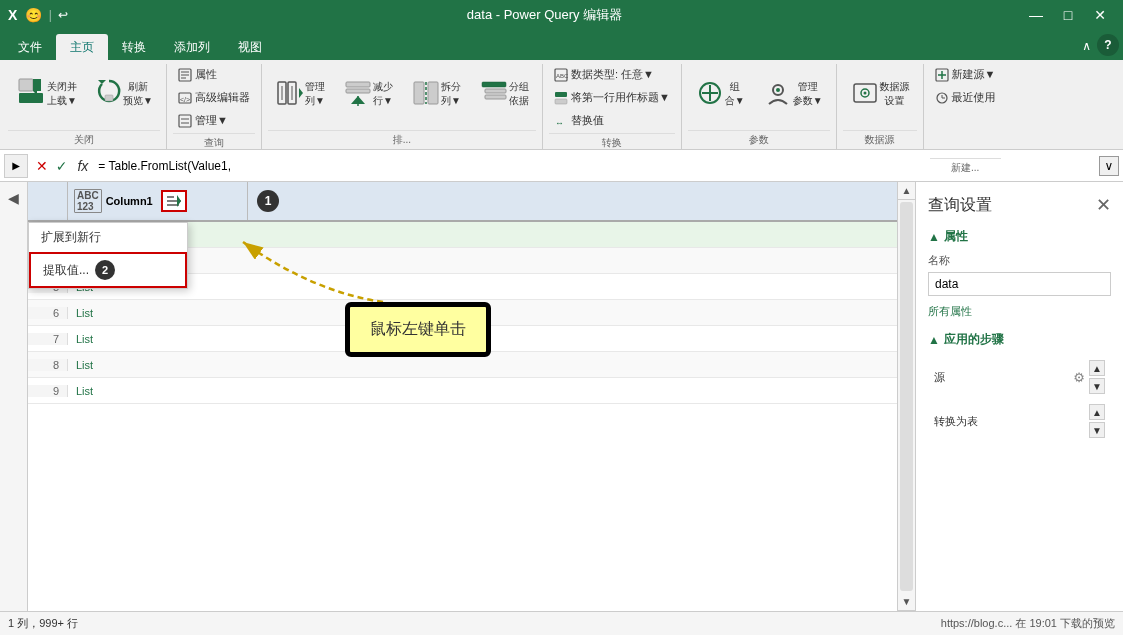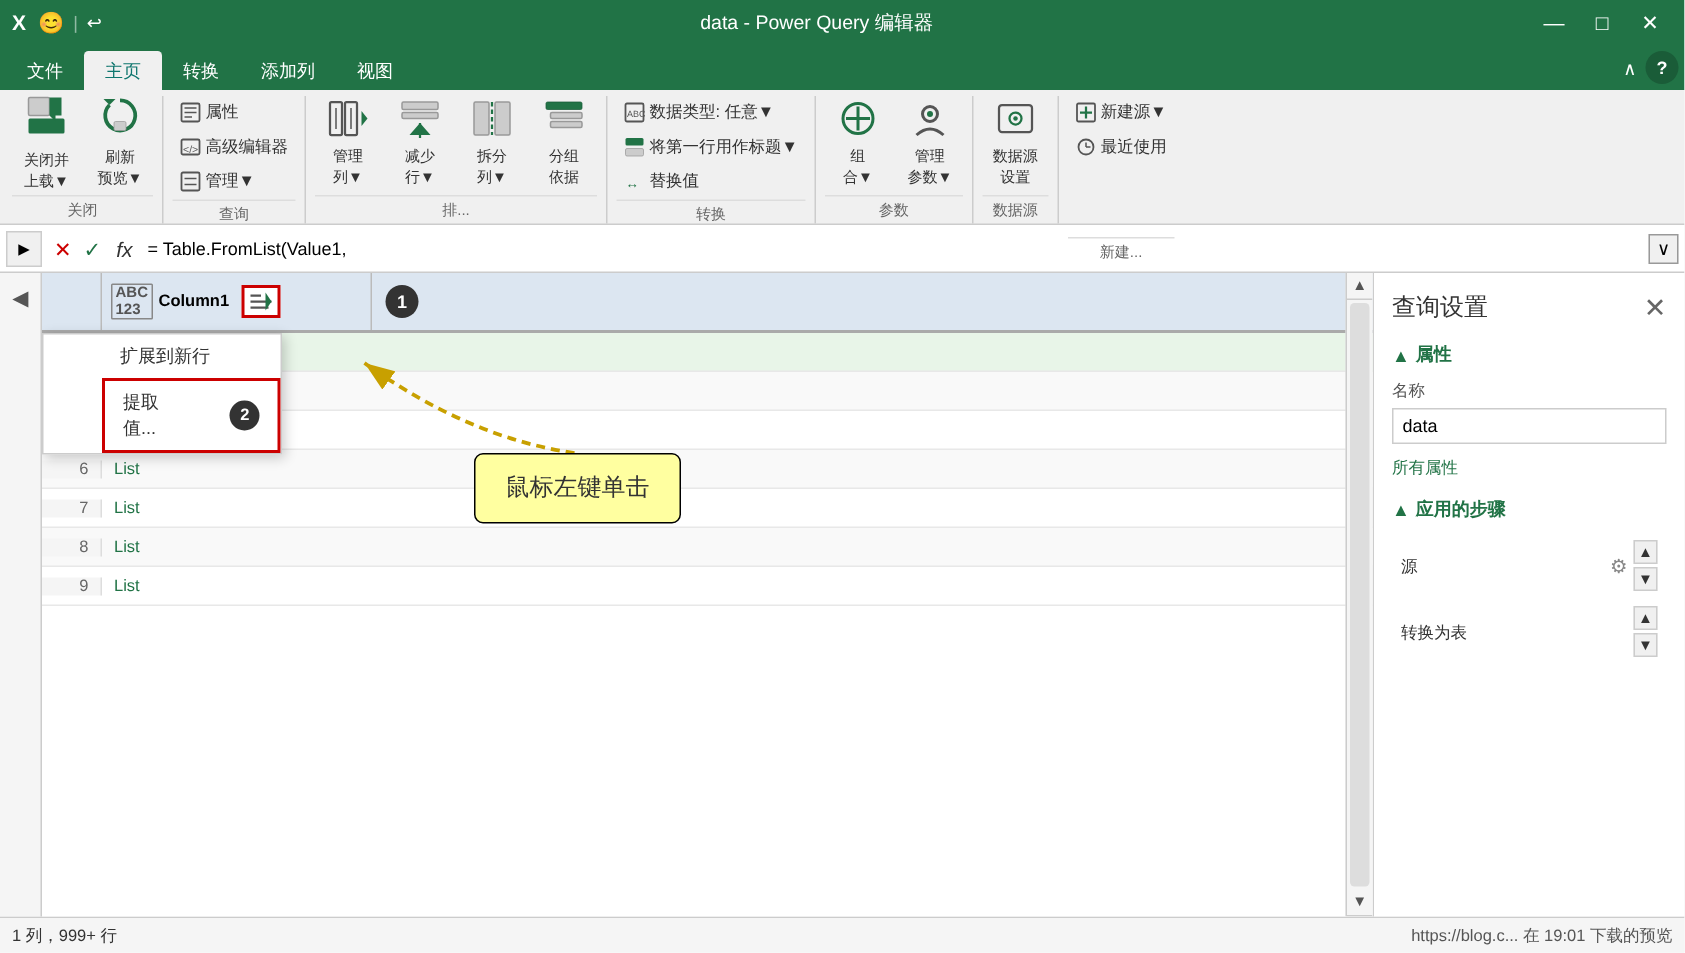--- a/index.html
+++ b/index.html
@@ -69,21 +69,21 @@
     .ribbon-group-label {
       text-align: center;
       font-size: 10px;
       color: #666;
       padding: 2px 0;
       border-top: 1px solid #ddd;
       margin-top: 2px;
     }
     .ribbon-btn {
       display: flex;
-      flex-direction: column;
+      flex-direction: row;
       align-items: center;
       justify-content: center;
       padding: 4px 6px;
       cursor: pointer;
       border-radius: 3px;
       min-width: 44px;
       font-size: 10px;
       color: #333;
       text-align: center;
       height: 60px;
@@ -207,27 +207,25 @@
       border: 1px solid #ccc;
       box-shadow: 2px 2px 8px rgba(0,0,0,0.2);
       width: 160px;
       z-index: 100;
     }
     .context-menu-item {
       padding: 6px 12px;
       font-size: 12px;
       cursor: pointer;
       color: #333;
-      margin-left: 39px;
     }
     .context-menu-item.active {
       background: white;
       border: 2px solid #cc0000;
       color: #333;
-      gap: 20px;
     }
 
     
     .table-body { flex: 1; overflow-y: auto; }
     .table-row {
       display: flex;
       height: 26px;
       align-items: center;
       border-bottom: 1px solid #e8e8e8;
     }
@@ -256,24 +254,24 @@
       border-left: 1px solid #ccc;
       display: flex;
       flex-direction: column;
     }
     .scroll-btn { height: 18px; display: flex; align-items: center; justify-content: center; cursor: pointer; font-size: 10px; color: #555; border-bottom: 1px solid #ccc; }
     .scroll-track { flex: 1; background: #ddd; margin: 2px; border-radius: 3px; }
 
     
     .tooltip-bubble {
       position: absolute;
-      left: 288px;
+      left: 317px;
       top: 120px;
       background: #ffffa0;
-      border: 1px solid #000000;
+      border: 5px solid #000000;
       border-radius: 6px;
       padding: 12px 20px;
       font-size: 16px;
       color: #333;
       z-index: 60;
       white-space: nowrap;
       text-align: center;
     }
 
     

